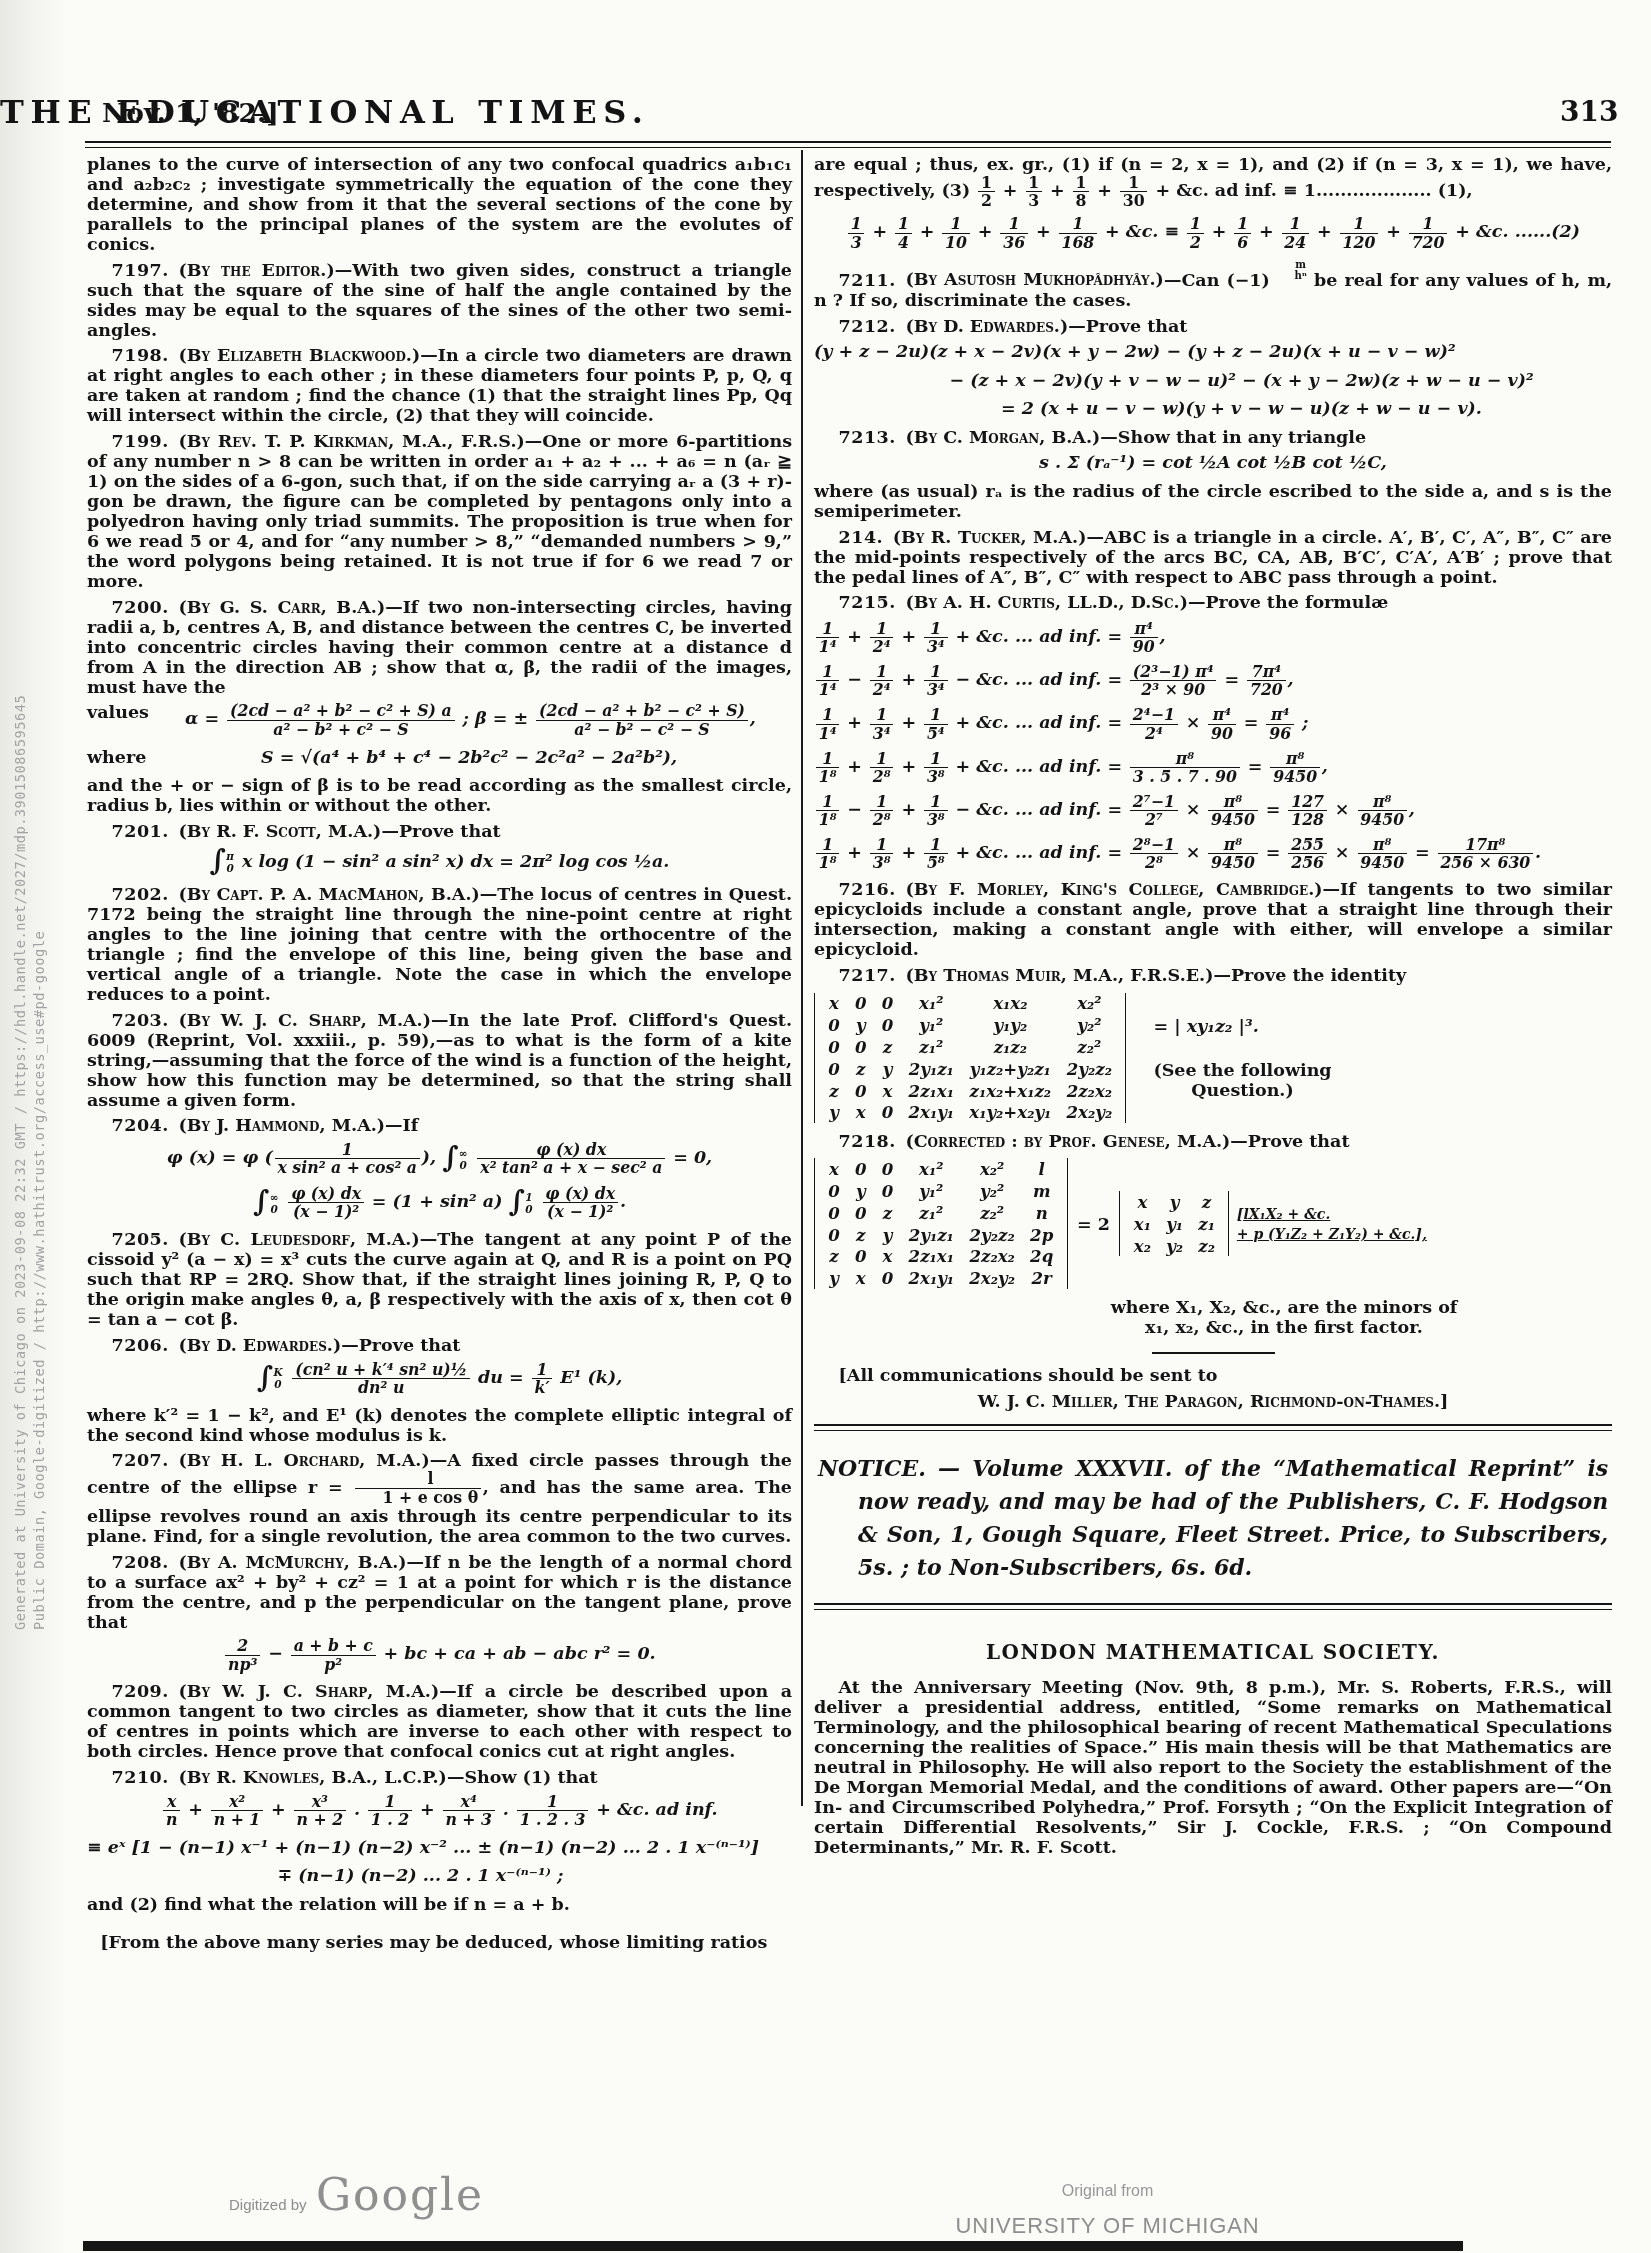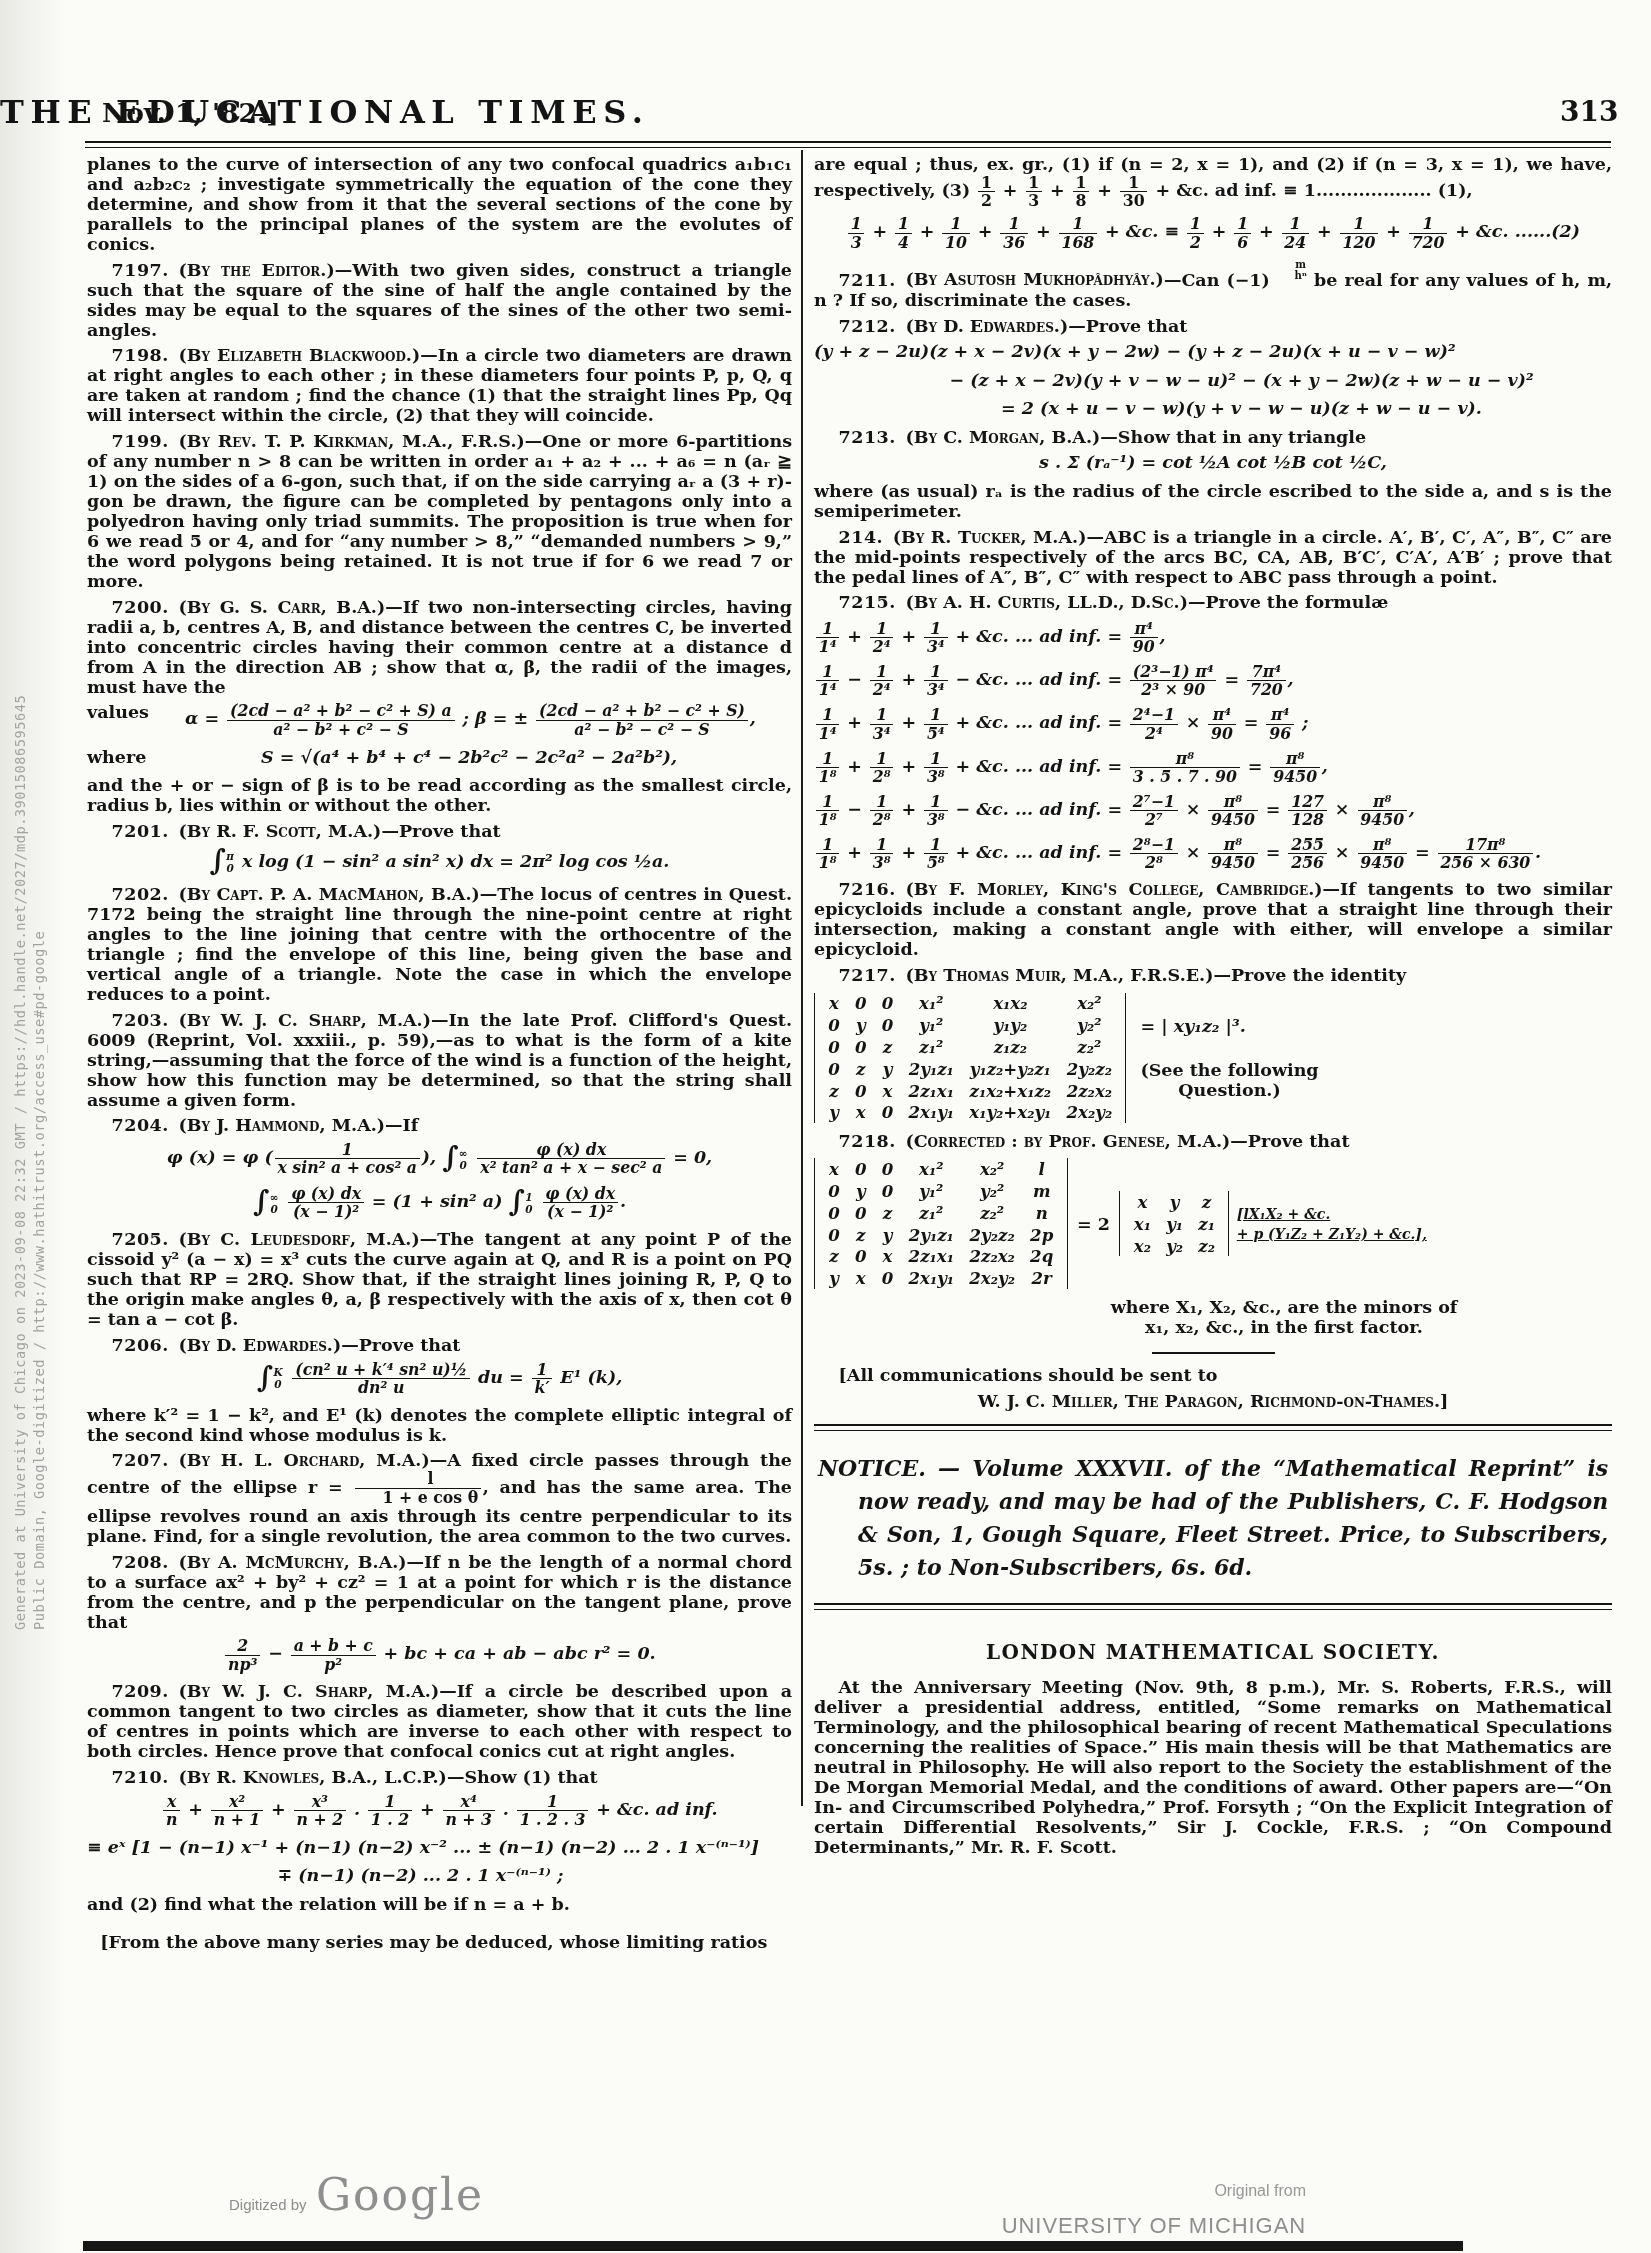--- a/index.html
+++ b/index.html
@@ -45,41 +45,41 @@
   .sstk{display:inline-block;vertical-align:super;font-size:0.58em;line-height:1.05;
        text-align:center;}
   .sstk span{display:block;}
   .int{font-size:1.65em;vertical-align:-0.12em;line-height:1;}
   
   .det-row{display:flex;align-items:center;margin:7.6px 0;font-style:italic;text-indent:0;}
   .mat{display:inline-block;border-left:1.6px solid #141414;border-right:1.6px solid #141414;
        padding:0 5.7px;}
   .mat table{border-collapse:collapse;}
   .mat td{padding:0.9px 7.6px;text-align:center;font-size:16.6px;white-space:nowrap;}
-  .det-side{margin-left:14px;}
+  .det-side{margin-left:27px;}
   .det-eq{font-style:italic;}
   .det-eq2{margin:0 9.5px;font-style:normal;}
   .det-note{margin-top:24.6px;font-style:normal;text-align:center;}
   .det-trail{margin-left:7.6px;font-size:14px;text-decoration:underline;}
   .where{text-align:center;margin:1.9px 0 7.6px;padding-left:142px;text-indent:0;}
   .short-rule{width:123px;border-top:2.8px solid #141414;margin:15px auto 11.4px;}
   .comm2{text-align:center;font-variant:small-caps;text-indent:0;}
   
   .notice-rule{margin:13.2px 0 0;}
   .notice-text{font-style:italic;font-size:22px;line-height:1.5;padding:21px 3.8px 19px 44px;
        text-indent:-40px;text-align:justify;}
   .lms-title{text-align:center;font-size:20px;letter-spacing:1.4px;margin:32px 0 15px;
        text-indent:0;}
   .lms-body{text-indent:24.6px;}
   
   .foot-dig{position:absolute;left:229px;top:2169px;color:#8d8d8d;
        font-family:"Liberation Sans",sans-serif;font-size:15px;display:flex;
        align-items:baseline;gap:9.5px;}
   .google{font-family:"DejaVu Serif",serif;font-size:44px;color:#8f8f8f;letter-spacing:1.9px;}
-  .foot-orig{position:absolute;left:909px;top:2177px;width:397px;text-align:right;
+  .foot-orig{position:absolute;left:909px;top:2177px;width:397px;text-align:center;
        color:#979797;font-family:"Liberation Sans",sans-serif;font-size:16px;line-height:1.8;}
   .foot-inst{font-size:22px;color:#8e8e8e;letter-spacing:0.9px;}
   .margin-rot{position:absolute;left:11.4px;top:1630px;transform-origin:0 0;
        transform:rotate(-90deg);width:1079px;white-space:nowrap;
        font-family:"DejaVu Sans Mono","Liberation Mono",monospace;font-size:13.7px;
        line-height:19px;color:#a2a2a2;letter-spacing:0.5px;}
   .scan-bar{position:absolute;left:83px;top:2241px;width:1380px;height:10.4px;background:#161616;}
 </style>
 </head>
 <body>

